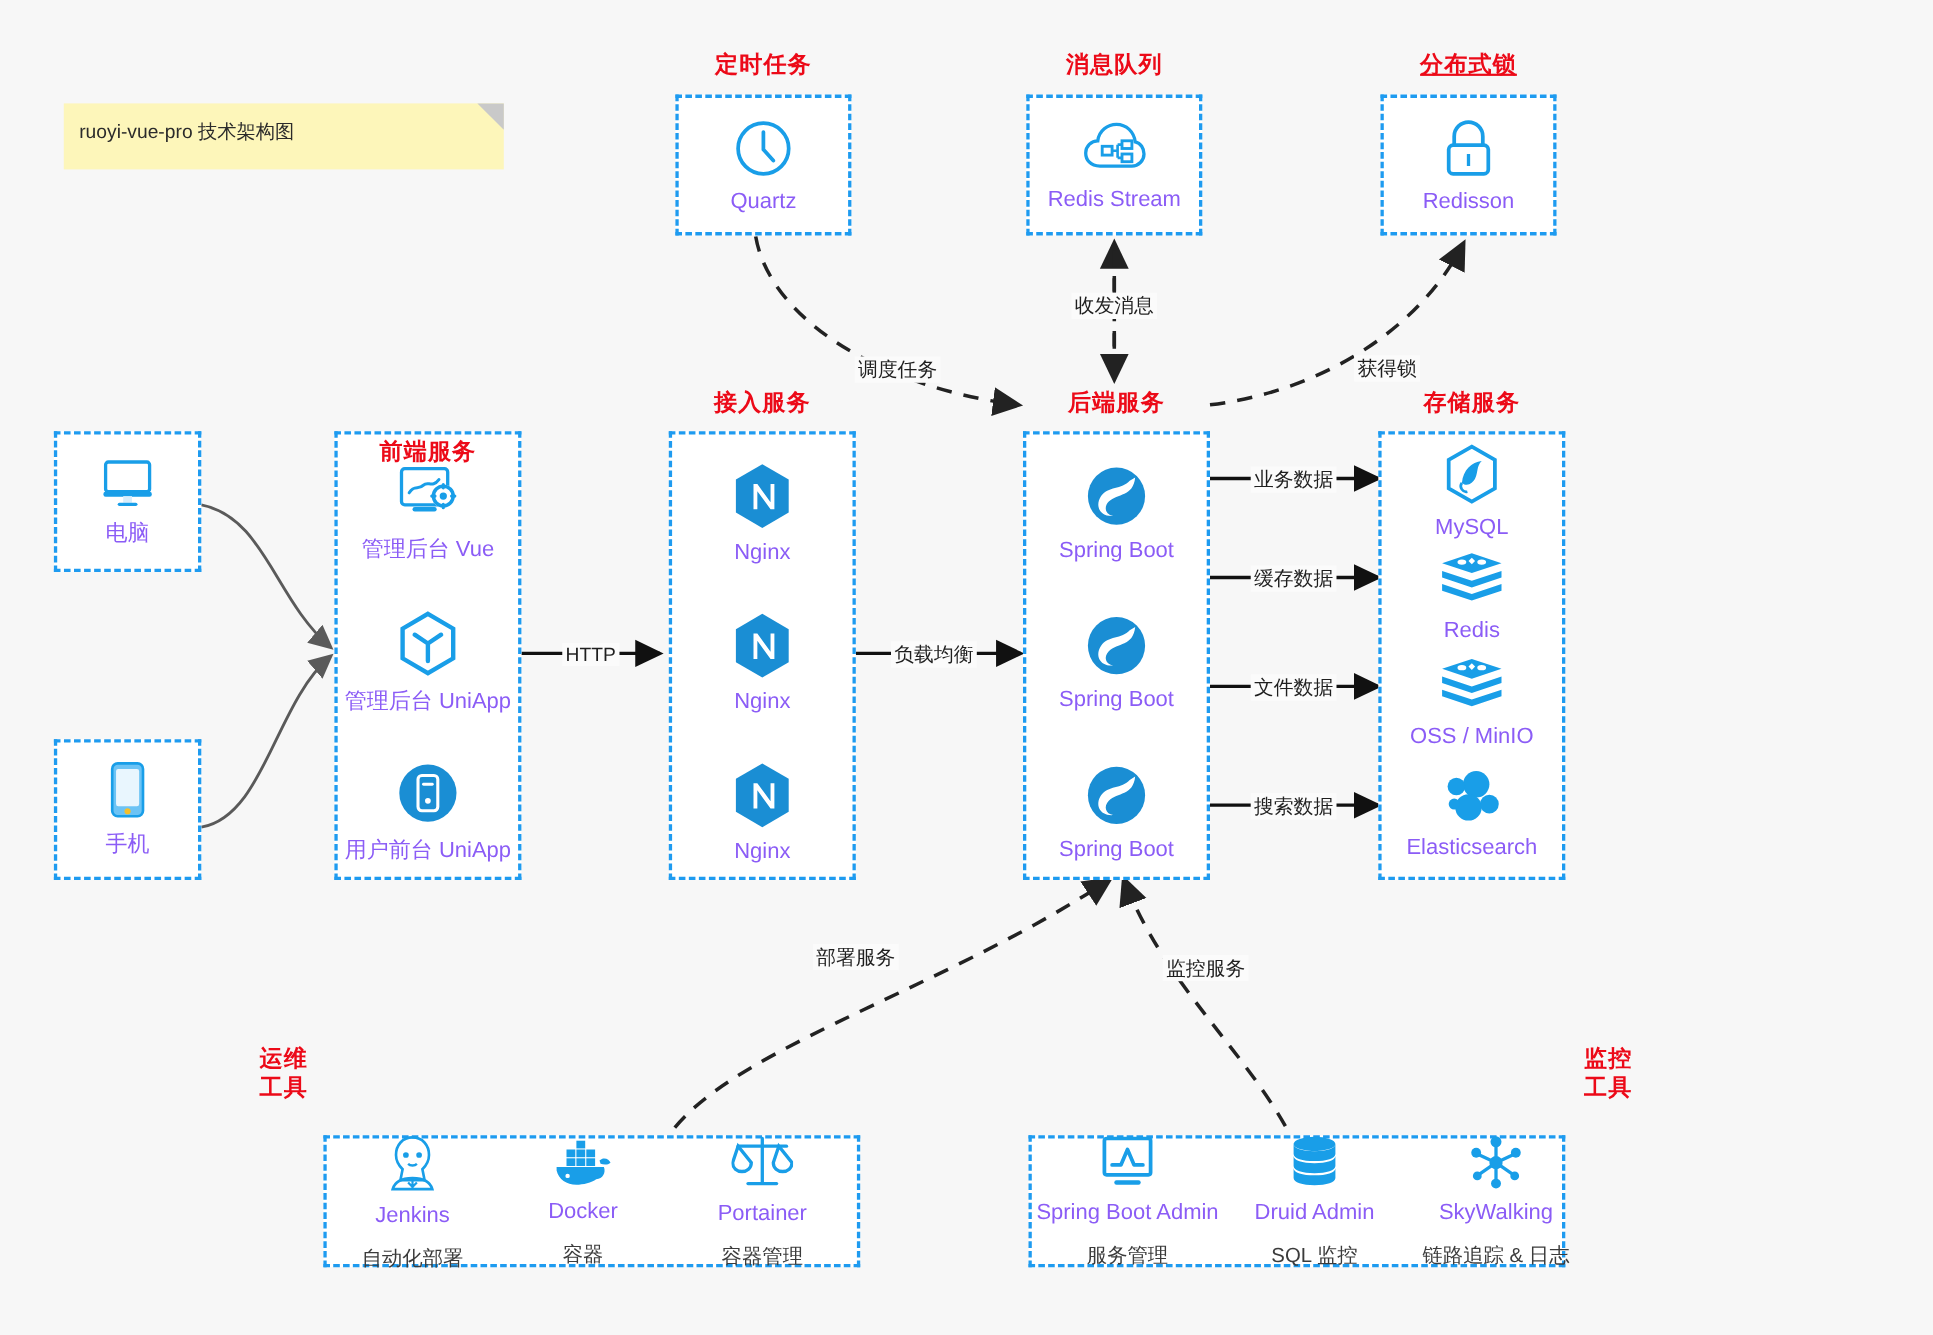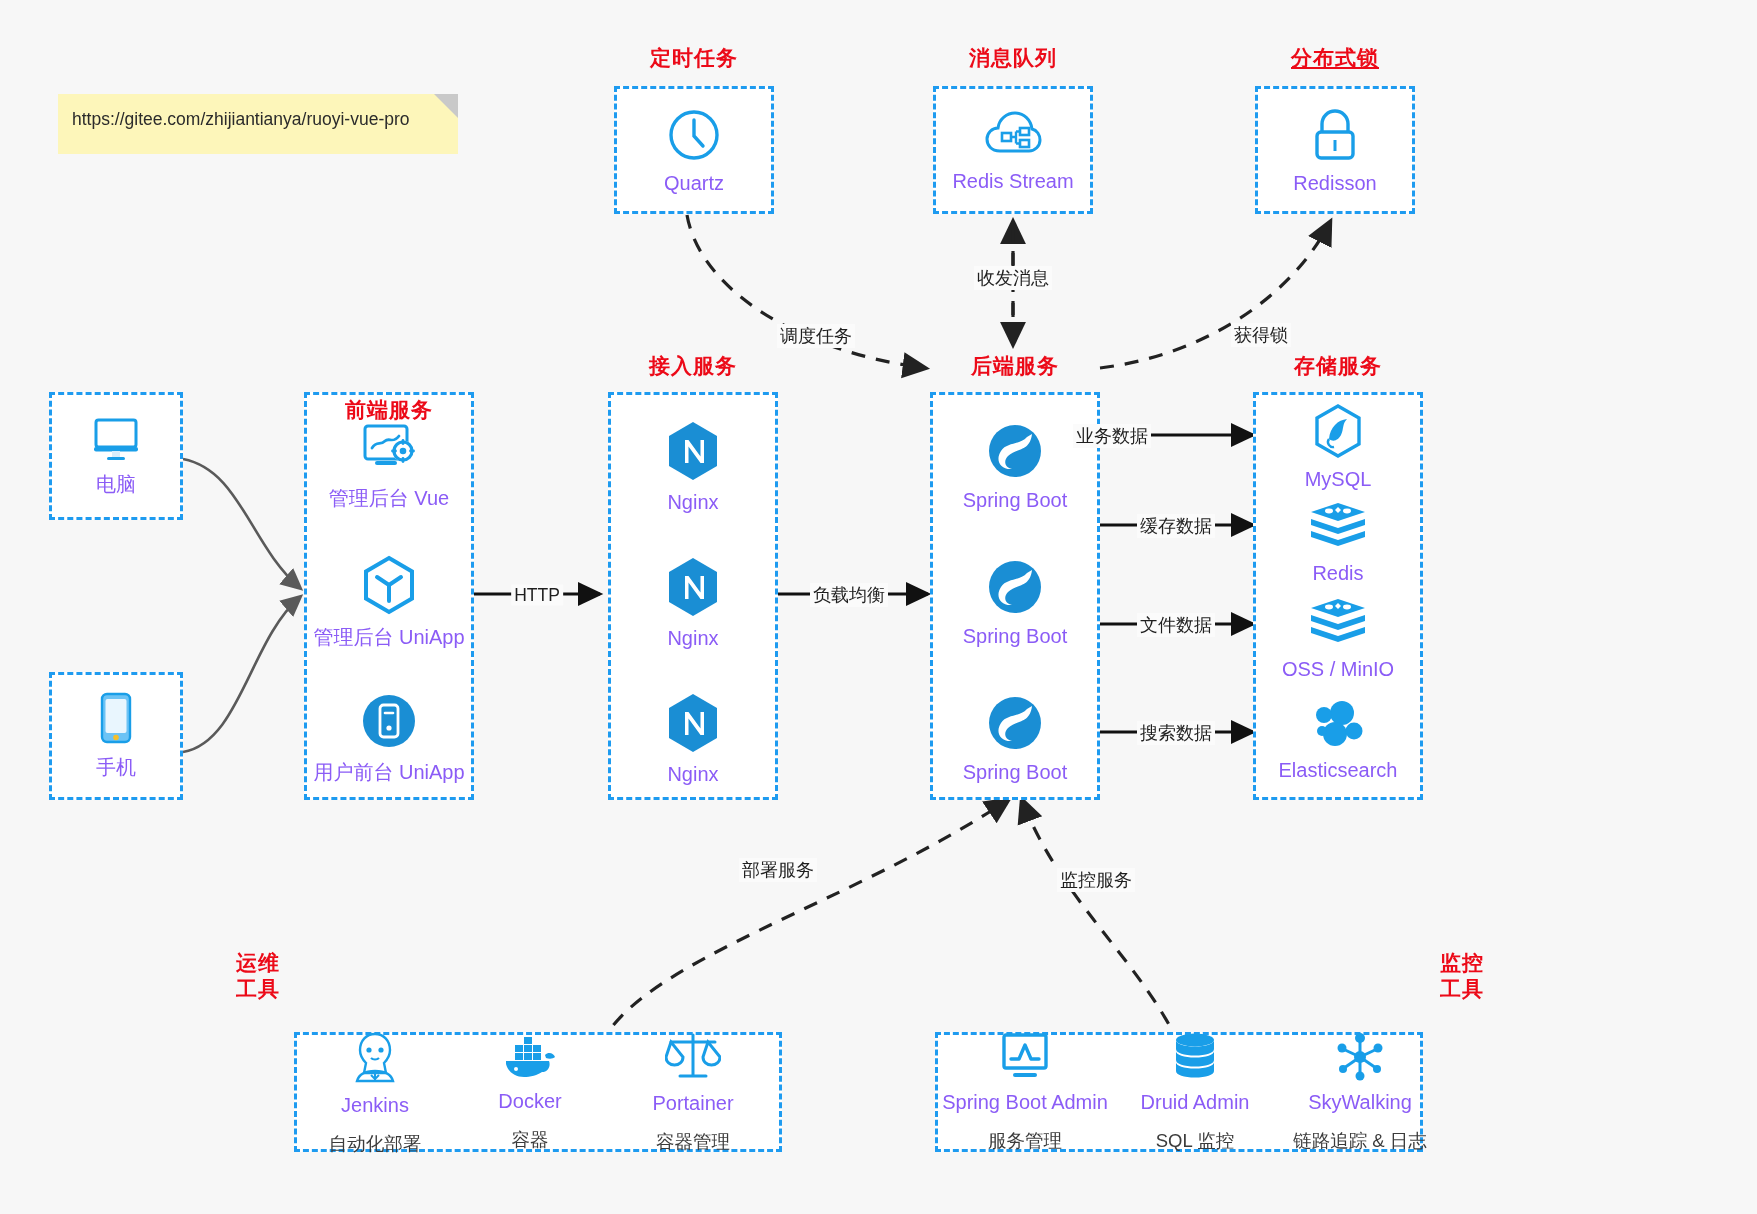--- a/index.html
+++ b/index.html
@@ -126,21 +126,21 @@
     <path d="M600,1046 C640,960 850,905 1008,800" marker-end="url(#ahDash)"></path>
   </g>
 
   <g stroke="#222" stroke-width="3.2" fill="none" stroke-dasharray="14 11">
     <path d="M1180,1046 C1140,960 1060,900 1022,800" marker-end="url(#ahDash)"></path>
   </g>
 </svg>
 
 <div class="note">
   <span class="fold"></span>
-  <div>https://gitee.com/zhijiantianya/ruoyi-vue-pro</div>
+  <div>ruoyi-vue-pro 技术架构图</div>
 </div>
 
 <div class="ghead" style="left:614px;top:44px;width:160px;">定时任务</div>
 <div class="gbox" style="left:614px;top:86px;width:160px;height:128px;"></div>
 <div class="node" style="left:614px;top:96px;width:160px;height:110px;">
   <span class="ico">
     <svg width="56" height="56" viewBox="0 0 56 56">
         <circle cx="28" cy="28" r="23" fill="none" stroke="#199ee8" stroke-width="3.4"></circle>
         <path d="M28 13 L28 29 L37 39" fill="none" stroke="#199ee8" stroke-width="3.4" stroke-linecap="round"></path>
       </svg>
@@ -482,18 +482,18 @@
   </span>
   <span class="lbl">SkyWalking</span>
   <span class="lbl2">链路追踪 &amp; 日志</span>
 </div>
 
 <div class="elabel" style="left:816px;top:336px;">调度任务</div>
 <div class="elabel" style="left:1013px;top:278px;">收发消息</div>
 <div class="elabel" style="left:1261px;top:335px;">获得锁</div>
 <div class="elabel en" style="left:537px;top:595px;">HTTP</div>
 <div class="elabel" style="left:849px;top:595px;">负载均衡</div>
-<div class="elabel" style="left:1112px;top:436px;">业务数据</div>
+<div class="elabel" style="left:1176px;top:436px;">业务数据</div>
 <div class="elabel" style="left:1176px;top:526px;">缓存数据</div>
 <div class="elabel" style="left:1176px;top:625px;">文件数据</div>
 <div class="elabel" style="left:1176px;top:733px;">搜索数据</div>
 <div class="elabel" style="left:778px;top:870px;">部署服务</div>
 <div class="elabel" style="left:1096px;top:860px;margin-top:20px;">监控服务</div>
 
 </body></html>

